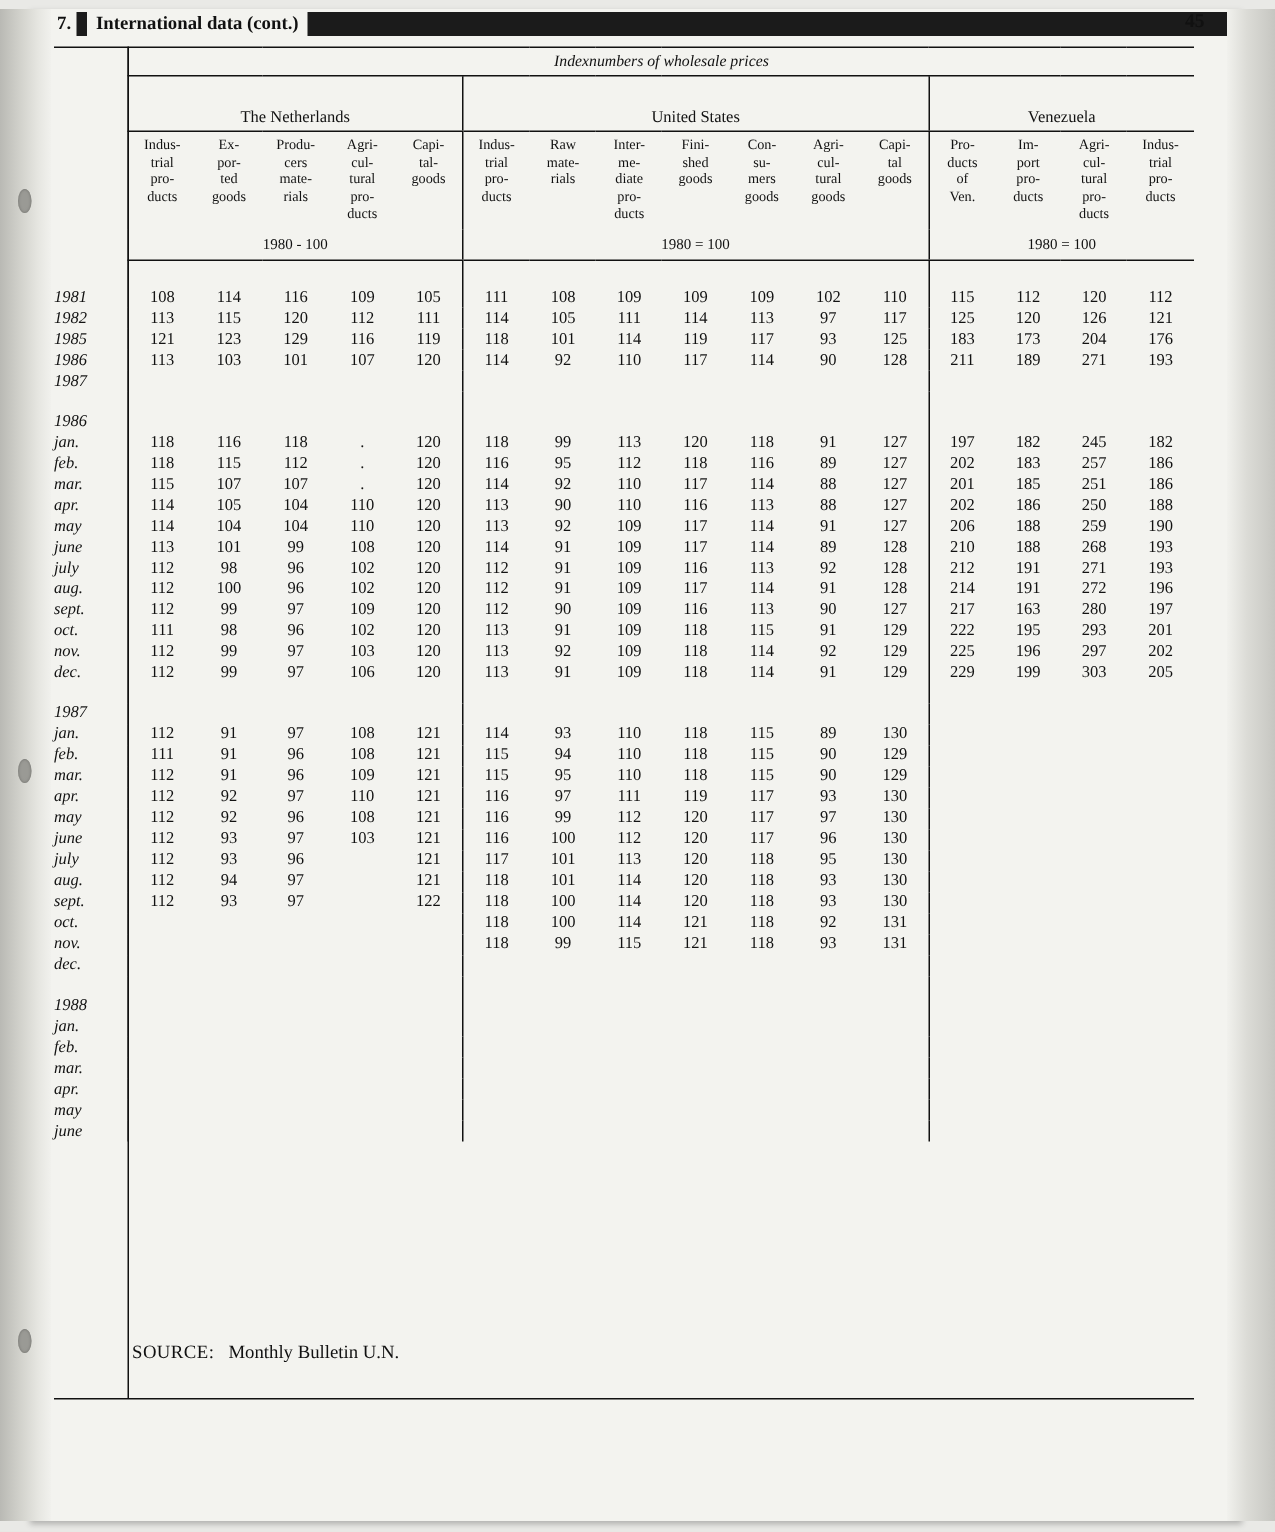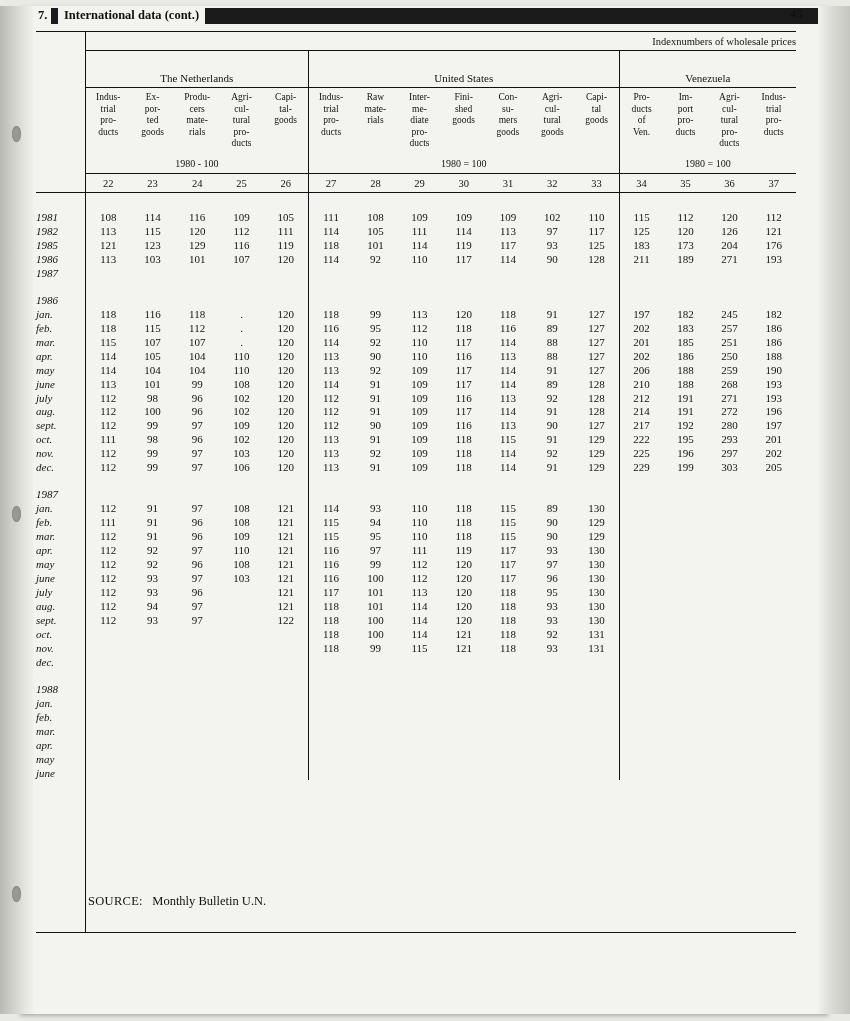--- a/index.html
+++ b/index.html
@@ -61,21 +61,21 @@
   }
   table{border-collapse:collapse;width:760px;}
   td,th{padding:0;margin:0;font-weight:normal;vertical-align:top;}
 
   .rule-top{border-top:1.3px solid #111;}
   .rule-bot{border-bottom:1.3px solid #111;}
   .rule-thin-bot{border-bottom:.8px solid #111;}
   .vline{border-left:.8px solid #111;}
 
   .band-title{
-    text-align:right;font-size:10.5px;padding:4px 0 3px 0;
+    text-align:center;font-size:10.5px;padding:4px 0 3px 0;font-style:italic;
   }
   .grp{
     text-align:center;font-size:11px;padding:21px 0 3px 0;
   }
   .colhead{
     text-align:center;font-size:9.5px;line-height:11.5px;
     padding:4px 1px 3px 1px;width:46px;
   }
   .base{
     text-align:center;font-size:10px;padding:5px 0 4px 0;
@@ -160,39 +160,20 @@
             <td class="colhead">Im-<br>port<br>pro-<br>ducts</td>
             <td class="colhead">Agri-<br>cul-<br>tural<br>pro-<br>ducts</td>
             <td class="colhead">Indus-<br>trial<br>pro-<br>ducts</td>
           </tr>
           <tr>
             <td></td>
             <td class="base rule-thin-bot vline" colspan="5">1980  -  100</td>
             <td class="base rule-thin-bot vline" colspan="7">1980 = 100</td>
             <td class="base rule-thin-bot vline" colspan="4">1980 = 100</td>
           </tr>
-          <tr>
-            <td class="rule-bot"></td>
-            <td class="colnum rule-bot vline">22</td>
-            <td class="colnum rule-bot">23</td>
-            <td class="colnum rule-bot">24</td>
-            <td class="colnum rule-bot">25</td>
-            <td class="colnum rule-bot">26</td>
-            <td class="colnum rule-bot vline">27</td>
-            <td class="colnum rule-bot">28</td>
-            <td class="colnum rule-bot">29</td>
-            <td class="colnum rule-bot">30</td>
-            <td class="colnum rule-bot">31</td>
-            <td class="colnum rule-bot">32</td>
-            <td class="colnum rule-bot">33</td>
-            <td class="colnum rule-bot vline">34</td>
-            <td class="colnum rule-bot">35</td>
-            <td class="colnum rule-bot">36</td>
-            <td class="colnum rule-bot">37</td>
-          </tr>
           <tr class="bigspacer">
             <td></td>
             <td class="vline" colspan="1"></td>
             <td colspan="4"></td>
             <td class="vline" colspan="7"></td>
             <td class="vline" colspan="4"></td>
           </tr>
           <tr class="datarow">
             <td class="lbl">1981</td>
             <td class="val vline">108</td>
@@ -486,21 +467,21 @@
             <td class="val">109</td>
             <td class="val">120</td>
             <td class="val vline">112</td>
             <td class="val">90</td>
             <td class="val">109</td>
             <td class="val">116</td>
             <td class="val">113</td>
             <td class="val">90</td>
             <td class="val">127</td>
             <td class="val vline">217</td>
-            <td class="val">192</td>
+            <td class="val">163</td>
             <td class="val">280</td>
             <td class="val">197</td>
           </tr>
           <tr class="datarow">
             <td class="lbl">oct.</td>
             <td class="val vline">111</td>
             <td class="val">98</td>
             <td class="val">96</td>
             <td class="val">102</td>
             <td class="val">120</td>

